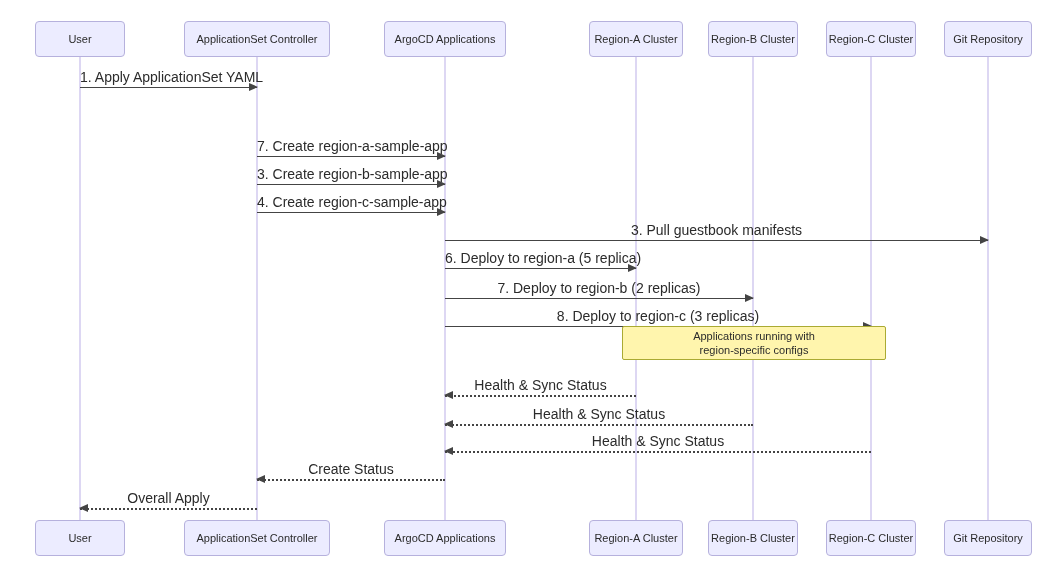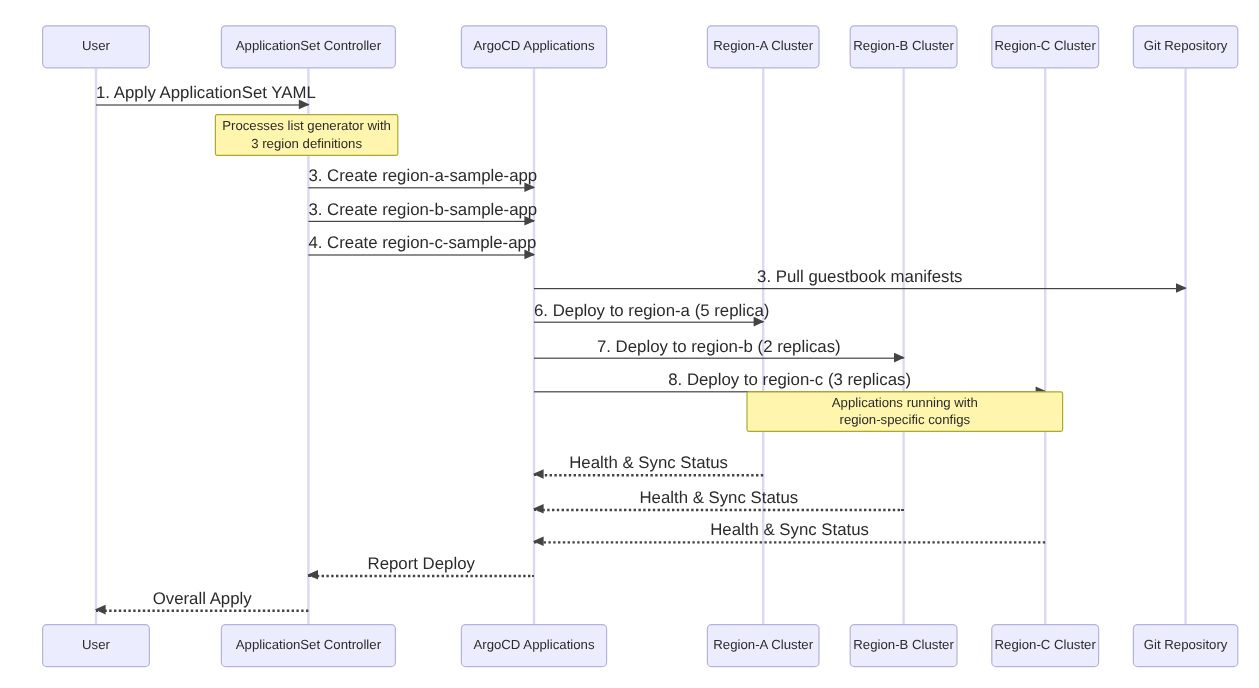--- a/index.html
+++ b/index.html
@@ -108,21 +108,21 @@
   <div class="actor" style="left:826px;top:520px;width:90px">Region-C Cluster</div>
   <div class="actor" style="left:944px;top:520px;width:88px">Git Repository</div>
 
   <div class="msg solid" style="left:80px;top:87px;width:177px">
     <div class="msg-label">1. Apply ApplicationSet YAML</div>
     <div class="msg-line"></div>
     <div class="ah right"></div>
   </div>
 
   <div class="msg solid" style="left:257px;top:156px;width:188px">
-    <div class="msg-label">3. Create region-a-sample-app</div>
+    <div class="msg-label">7. Create region-a-sample-app</div>
     <div class="msg-line"></div>
     <div class="ah right"></div>
   </div>
 
   <div class="msg solid" style="left:257px;top:184px;width:188px">
     <div class="msg-label">3. Create region-b-sample-app</div>
     <div class="msg-line"></div>
     <div class="ah right"></div>
   </div>
 
@@ -168,29 +168,27 @@
     <div class="ah left"></div>
   </div>
 
   <div class="msg dashed" style="left:445px;top:451px;width:426px">
     <div class="msg-label">Health &amp; Sync Status</div>
     <div class="msg-line"></div>
     <div class="ah left"></div>
   </div>
 
   <div class="msg dashed" style="left:257px;top:479px;width:188px">
-    <div class="msg-label">Report Deploy</div>
+    <div class="msg-label">Create Status</div>
     <div class="msg-line"></div>
     <div class="ah left"></div>
   </div>
 
   <div class="msg dashed" style="left:80px;top:508px;width:177px">
     <div class="msg-label">Overall Apply</div>
     <div class="msg-line"></div>
     <div class="ah left"></div>
   </div>
 
-  <div class="note" style="left:179px;top:95px;width:153px;height:35px">Processes list generator with
-3 region definitions</div>
   <div class="note" style="left:622px;top:326px;width:264px;height:34px">Applications running with
 region-specific configs</div>
 
 </div>
 
 </body></html>

